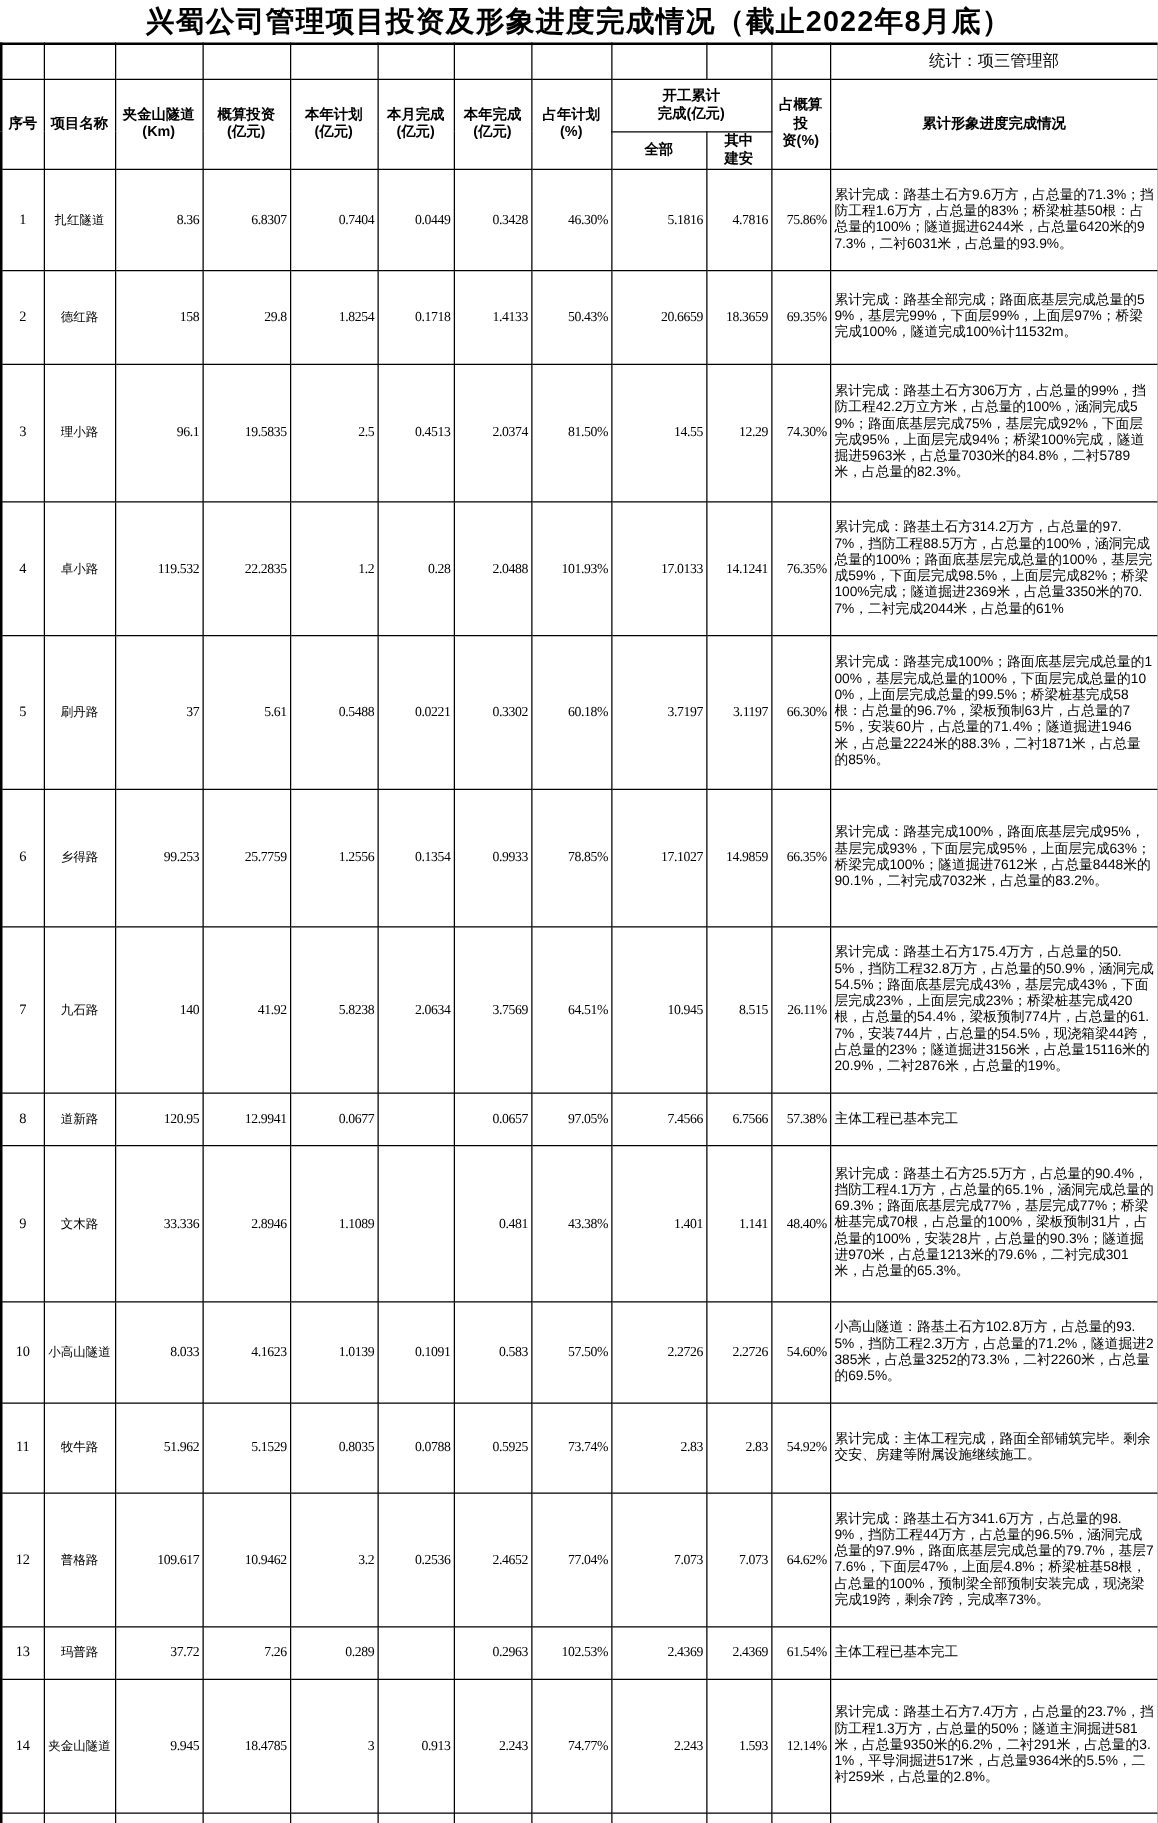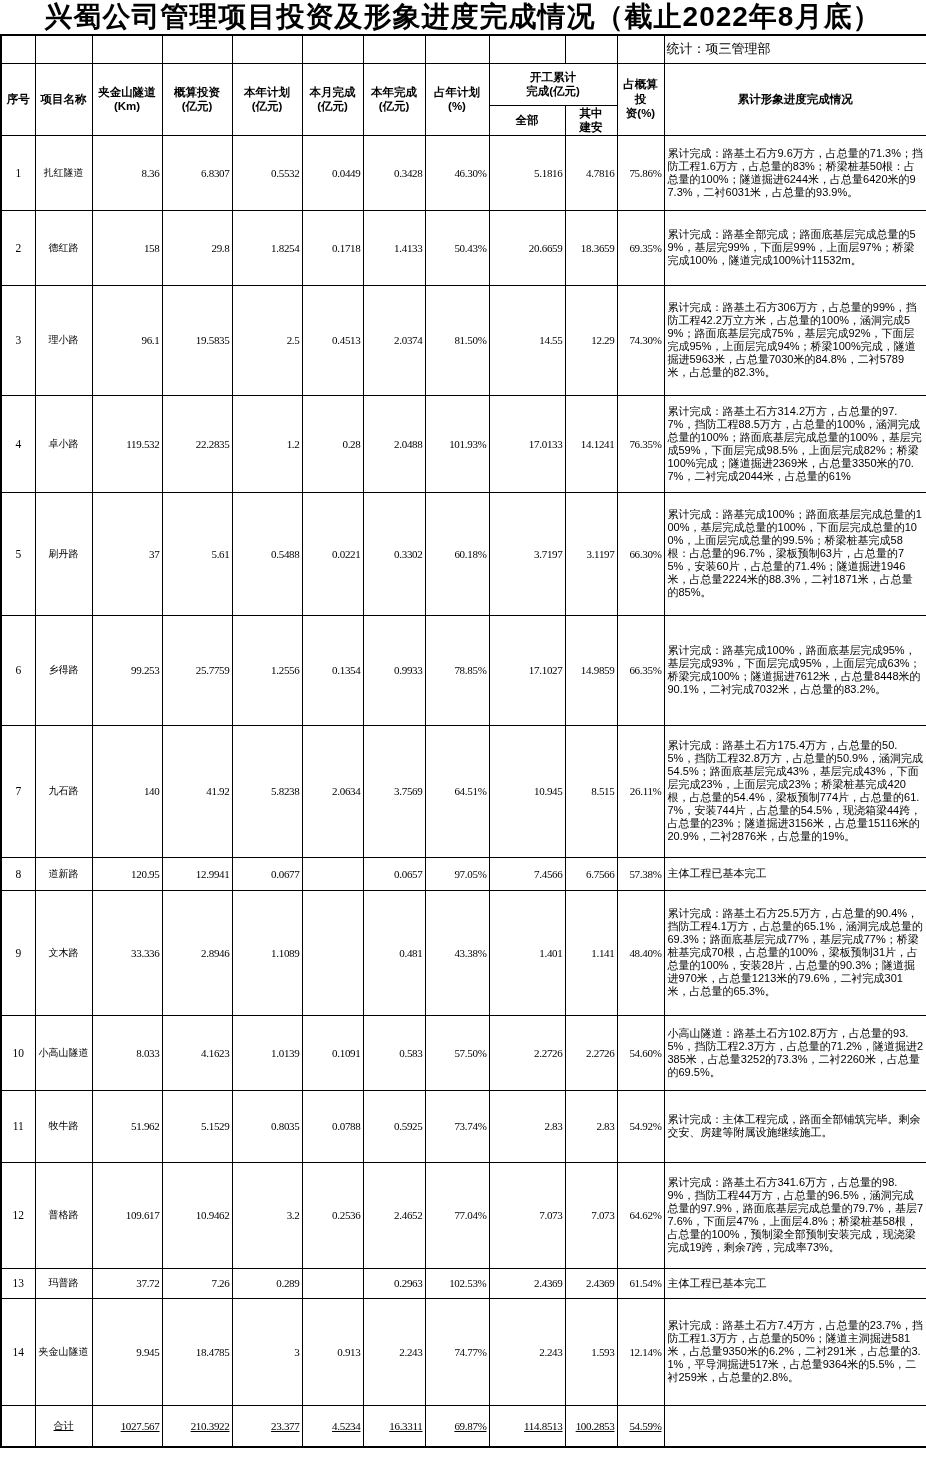--- a/index.html
+++ b/index.html
@@ -1,29 +1,29 @@
 <!DOCTYPE html>
 <html><head>
 <meta charset="utf-8">
 <style>
   html,body{margin:0;padding:0;background:#fff;}
   body{width:926px;font-family:"Liberation Sans","DejaVu Sans",sans-serif;color:#000;}
-  .title{width:926px;height:34px;line-height:34px;text-align:center;font-size:28px;font-weight:bold;letter-spacing:1px;white-space:nowrap;}
+  .title{width:926px;height:34px;line-height:34px;text-align:center;font-size:23px;font-weight:bold;letter-spacing:1px;white-space:nowrap;}
   table{border-collapse:collapse;table-layout:fixed;width:926px;border:2px solid #000;}
   td,th{border:1px solid #000;overflow:hidden;vertical-align:middle;}
   thead tr.stat-row{height:28px;}
   thead tr.hdr-top{height:42px;}
   thead tr.hdr-sub{height:30px;}
   .stat-row td{border:1px solid #000;}
-  td.stats{font-size:13px;text-align:left;padding:0 2px;font-weight:normal;white-space:nowrap;margin-top:44px;}
+  td.stats{font-size:13px;text-align:center;padding:0 2px;font-weight:normal;white-space:nowrap;margin-top:44px;}
   th{font-size:11.5px;font-weight:bold;text-align:center;white-space:pre-line;line-height:1.25;padding:0 1px;}
   td.num{font-family:"Liberation Serif","DejaVu Serif",serif;font-size:11px;letter-spacing:-0.3px;text-align:right;padding:0 2px;}
   td.seq{font-family:"Liberation Serif","DejaVu Serif",serif;font-size:11.5px;text-align:center;padding:0;}
   td.pname{font-size:10px;text-align:center;padding:0 1px;white-space:nowrap;}
-  td.remark{font-size:11px;line-height:13px;text-align:left;padding:3px 3px;word-break:break-all;}
+  td.remark{font-size:11px;line-height:13px;text-align:left;padding:14px 3px;word-break:break-all;}
   tbody tr:nth-child(1){height:75px;}
   tbody tr:nth-child(2){height:75px;}
   tbody tr:nth-child(3){height:110px;}
   tbody tr:nth-child(4){height:97px;}
   tbody tr:nth-child(5){height:123px;}
   tbody tr:nth-child(6){height:110px;}
   tbody tr:nth-child(7){height:132px;}
   tbody tr:nth-child(8){height:33px;}
   tbody tr:nth-child(9){height:125px;}
   tbody tr:nth-child(10){height:75px;}
@@ -94,21 +94,21 @@
       <th>其中
 建安</th>
     </tr>
   </thead>
   <tbody>
       <tr>
         <td class="seq">1</td>
         <td class="pname">扎红隧道</td>
         <td class="num">8.36</td>
         <td class="num">6.8307</td>
-        <td class="num">0.5532</td>
+        <td class="num">0.7404</td>
         <td class="num">0.0449</td>
         <td class="num">0.3428</td>
         <td class="num">46.30%</td>
         <td class="num">5.1816</td>
         <td class="num">4.7816</td>
         <td class="num">75.86%</td>
         <td class="remark">累计完成：路基土石方9.6万方，占总量的71.3%；挡防工程1.6万方，占总量的83%；桥梁桩基50根：占总量的100%；隧道掘进6244米，占总量6420米的97.3%，二衬6031米，占总量的93.9%。</td>
       </tr>
       <tr>
         <td class="seq">2</td>

